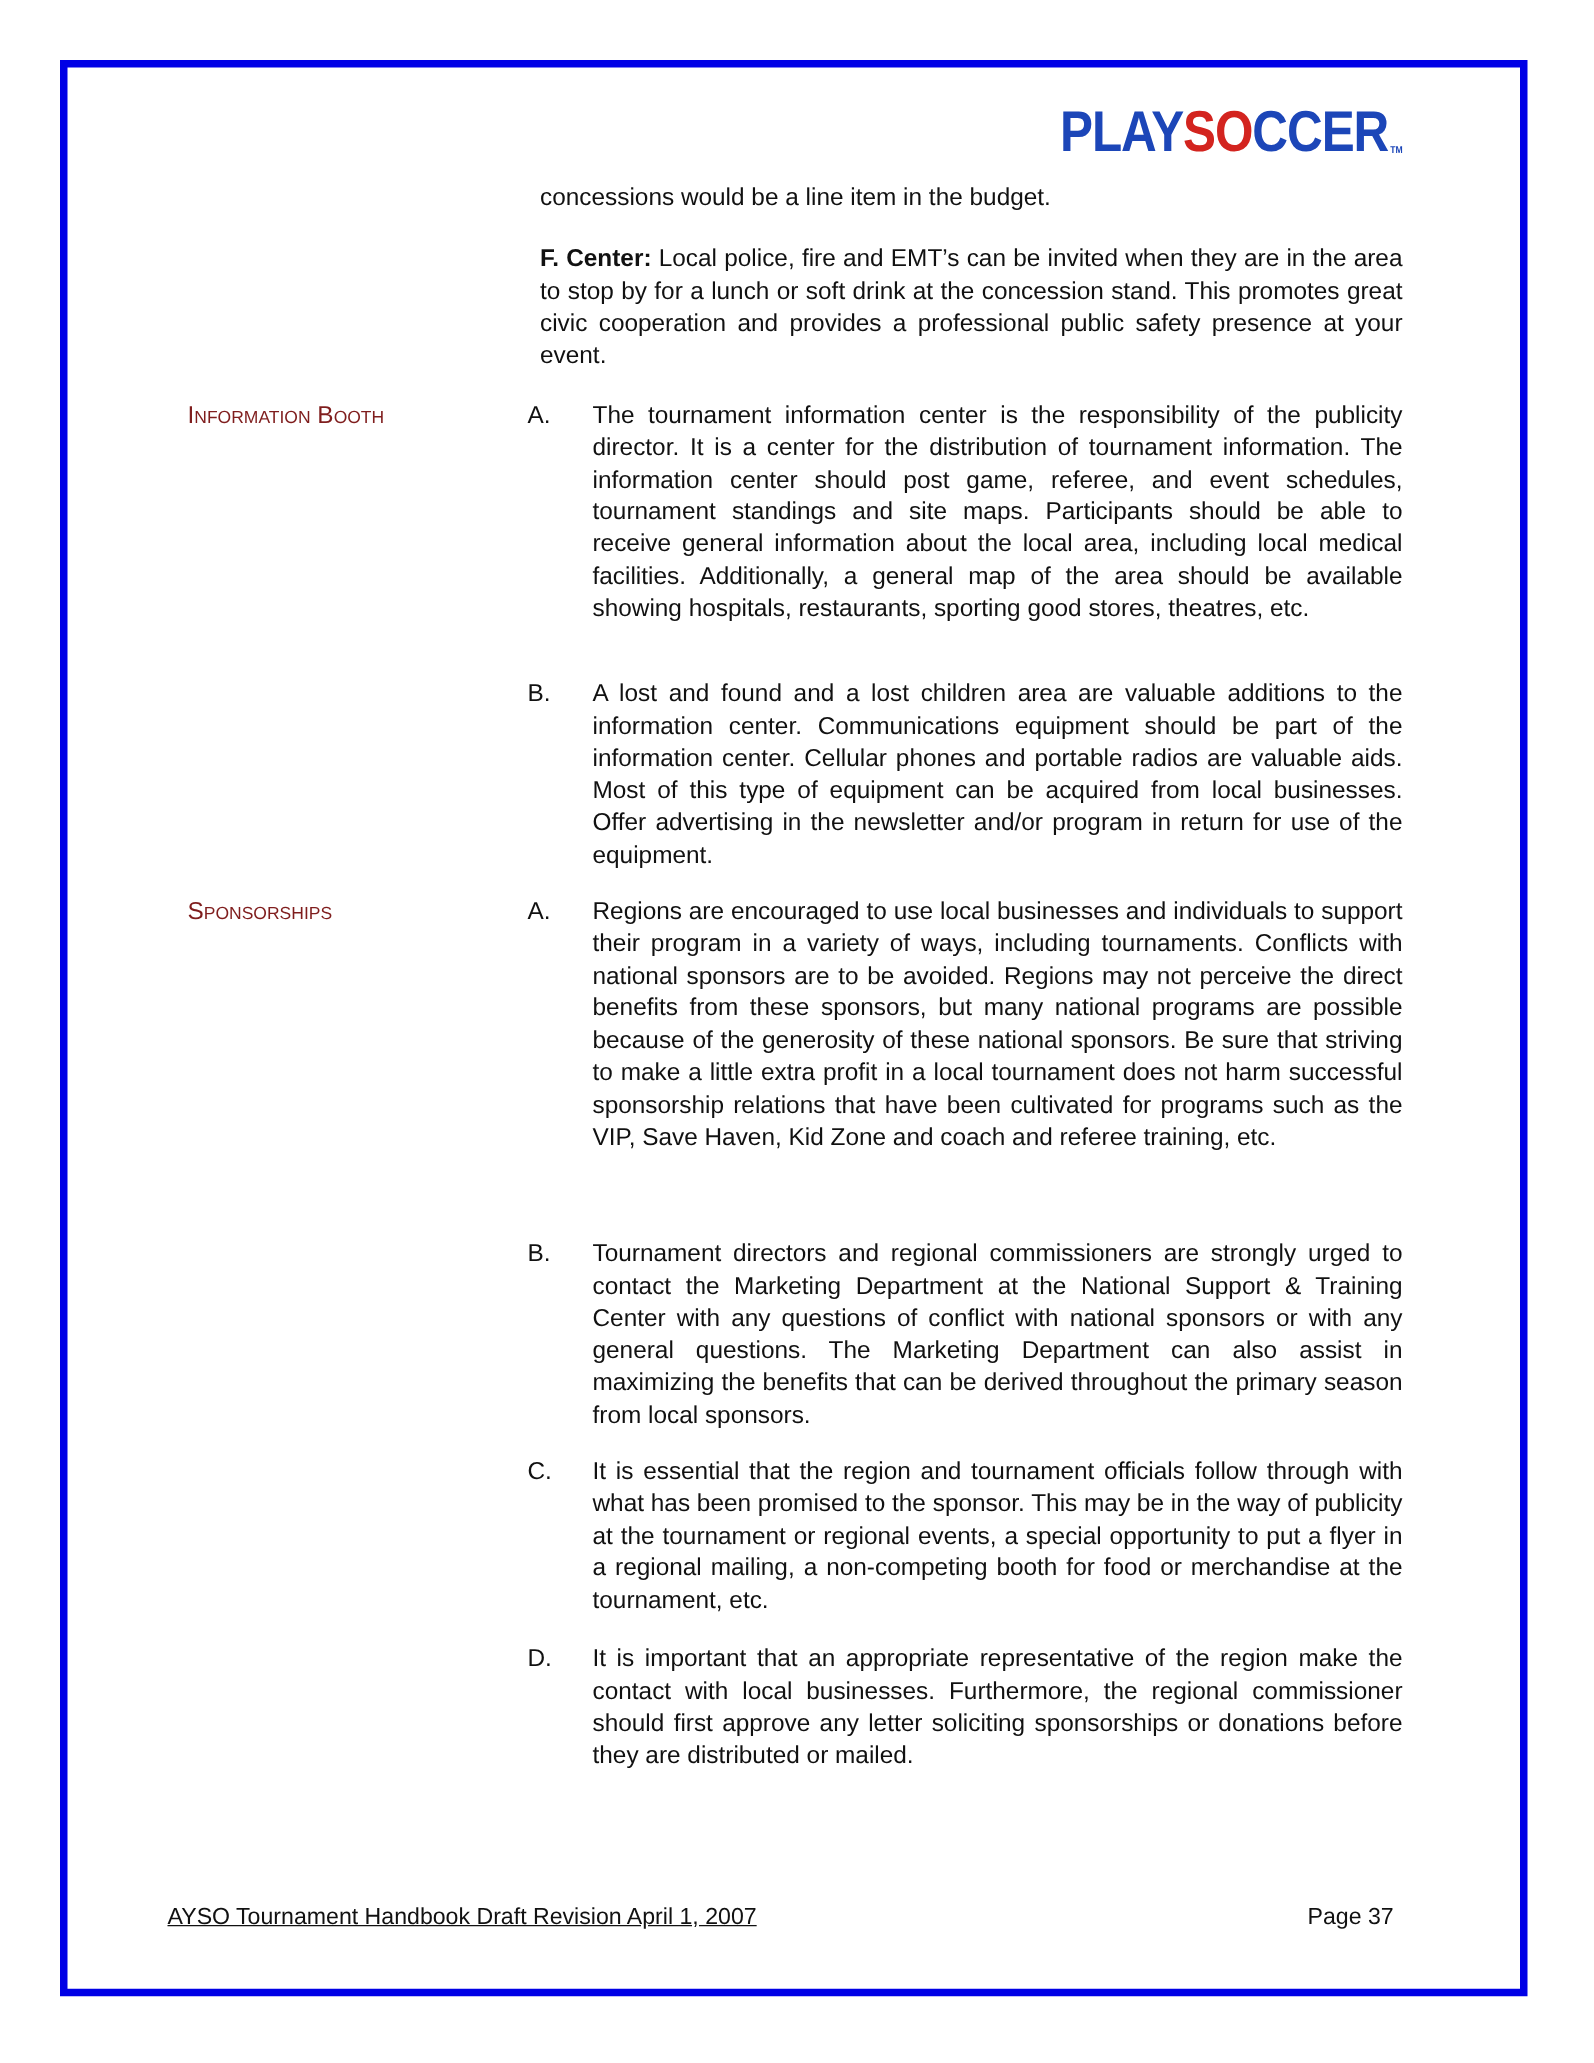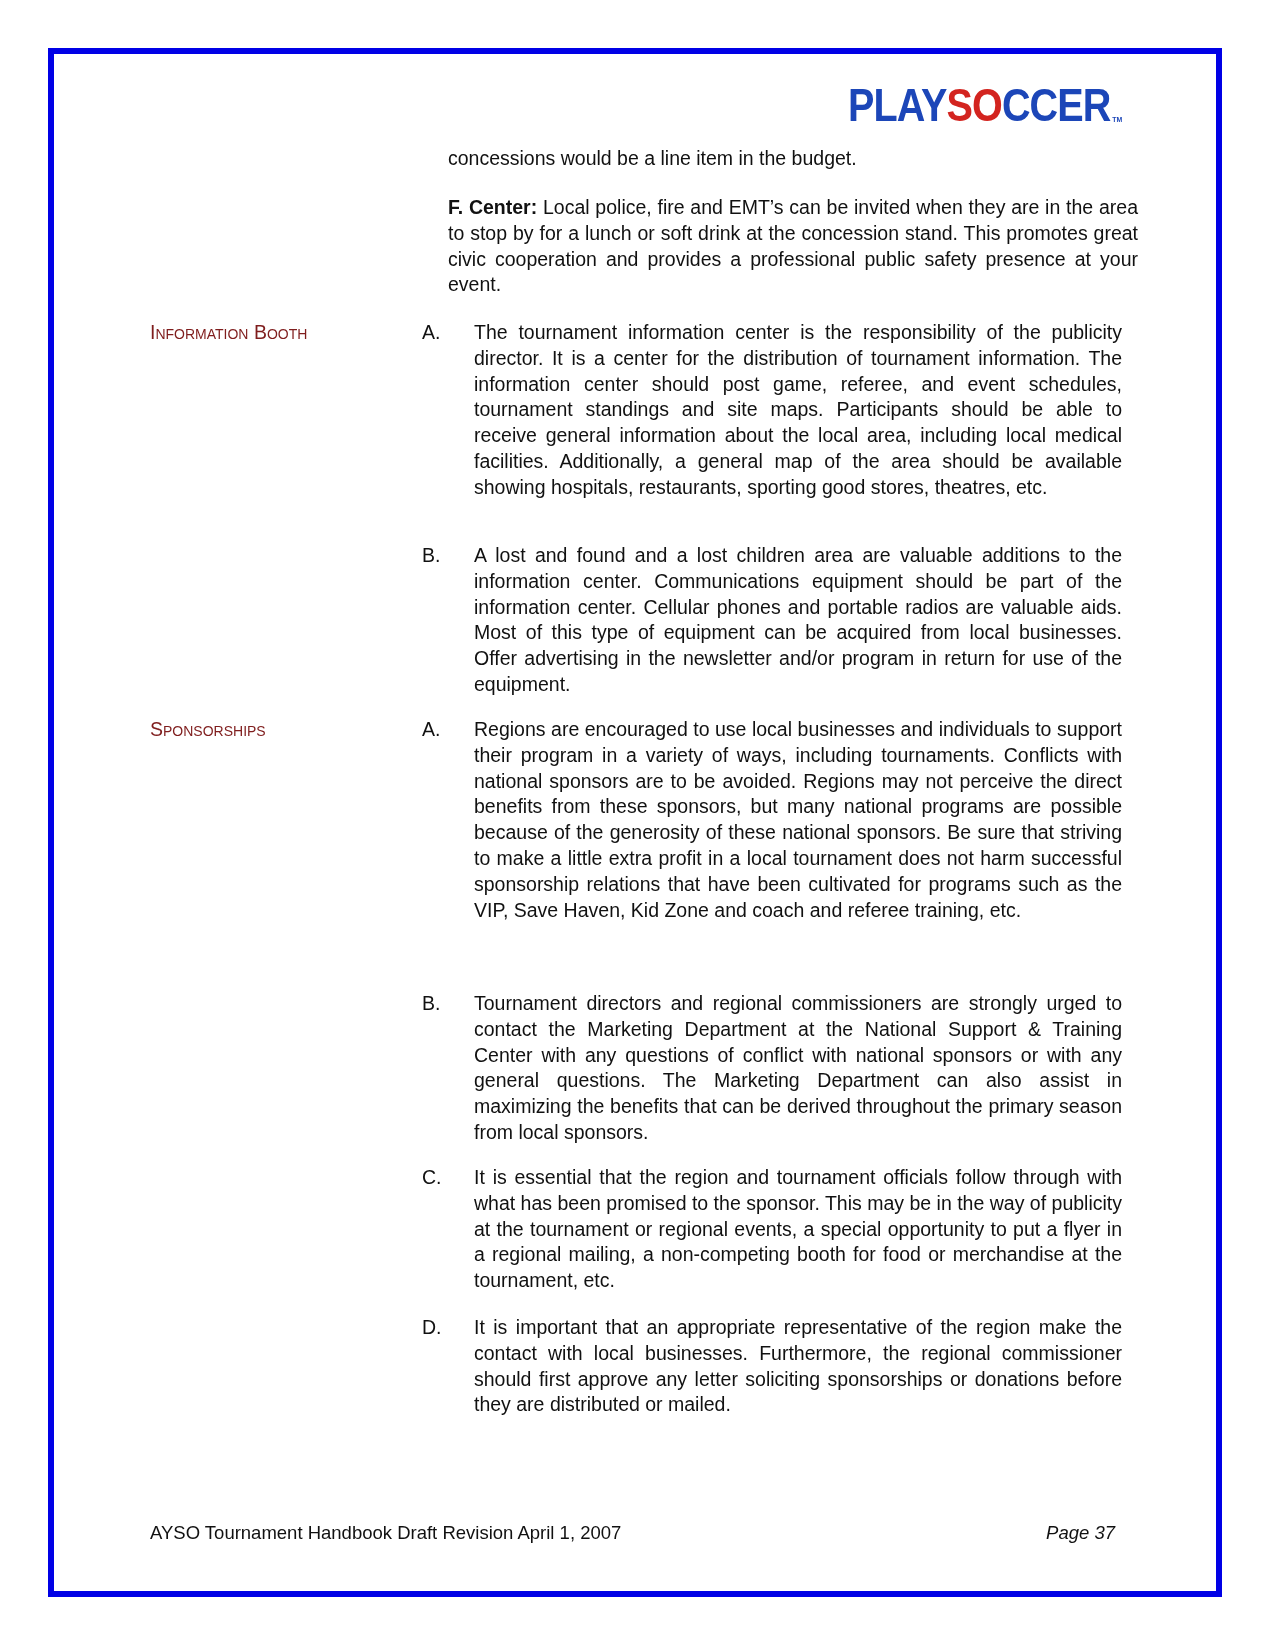--- a/index.html
+++ b/index.html
@@ -7,21 +7,21 @@
          font-family:"Liberation Sans", sans-serif; color:#111; }
   .frame { position:absolute; left:48px; top:48px; width:1162px; height:1537px;
            border:6px solid #0000e6; }
   .logo { position:absolute; left:848px; top:80px; height:48px; display:flex; align-items:flex-end;
           font-family:"Liberation Sans", sans-serif; font-weight:bold; font-size:46px;
           letter-spacing:-1px; transform:scaleX(0.86); transform-origin:left bottom; line-height:1; }
   .logo .blue { color:#1c46b8; }
   .logo .red { color:#d3241f; }
   .logo .tm { font-size:8px; color:#1c46b8; margin-left:2px; margin-bottom:4px; letter-spacing:0; }
   .txt { position:absolute; font-size:19.5px; line-height:25.8px; text-align:justify; color:#111; }
-  .para { left:448px; width:690px; }
+  .para { left:432px; width:690px; }
   .side { position:absolute; left:150px; font-size:19.5px; line-height:25.8px; font-variant:small-caps; color:#7f1d1d; }
   .item { position:absolute; left:422px; width:700px; font-size:19.5px; line-height:25.8px; color:#111; }
   .item .lbl { position:absolute; left:0; top:0; width:30px; }
   .item .body { margin-left:52px; text-align:justify; }
   .footer { position:absolute; top:1522px; font-size:18.5px; line-height:22px; color:#111; }
   b { font-weight:bold; }
 </style>
 </head>
 <body>
 
@@ -67,14 +67,14 @@
 <div class="item" style="top:1165px;">
   <span class="lbl">C.</span>
   <div class="body">It is essential that the region and tournament officials follow through with what has been promised to the sponsor. This may be in the way of publicity at the tournament or regional events, a special opportunity to put a flyer in a regional mailing, a non-competing booth for food or merchandise at the tournament, etc.</div>
 </div>
 
 <div class="item" style="top:1315px;">
   <span class="lbl">D.</span>
   <div class="body">It is important that an appropriate representative of the region make the contact with local businesses. Furthermore, the regional commissioner should first approve any letter soliciting sponsorships or donations before they are distributed or mailed.</div>
 </div>
 
-<div class="footer" style="left:150px;">AYSO Tournament Handbook Draft Revision April 1, 2007</div>
-<div class="footer" style="right:160px;font-style:italic;">Page 37</div>
+<div class="footer" style="left:134px;text-decoration:underline;">AYSO Tournament Handbook Draft Revision April 1, 2007</div>
+<div class="footer" style="right:160px;">Page 37</div>
 
 </body></html>

